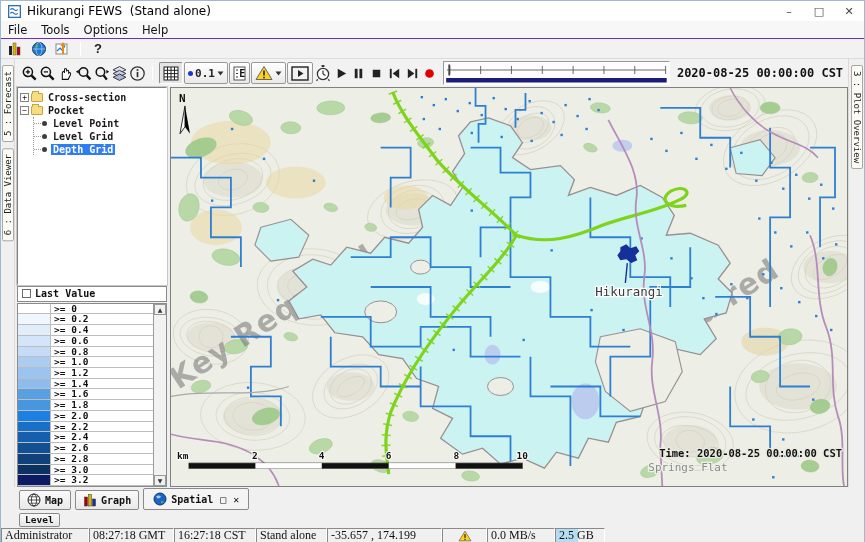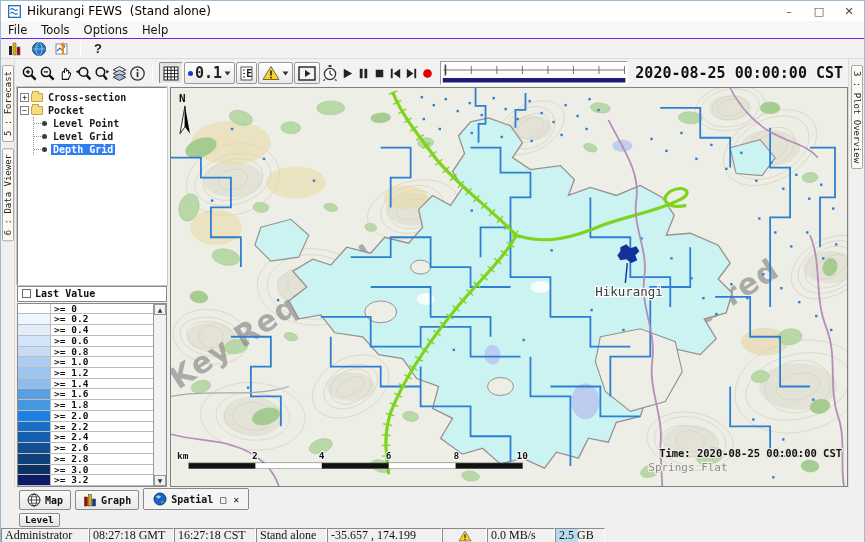--- a/index.html
+++ b/index.html
@@ -32,24 +32,24 @@
   .vtab{font-family:"DejaVu Sans Mono",monospace;font-size:9px;color:#222;background:#fbfbf3;border:1px solid #a8a8a8;border-radius:2px;padding:5px 0;margin-top:6px;white-space:nowrap}
   .vtabL{writing-mode:vertical-rl;transform:rotate(180deg)}
   .vtabR{writing-mode:vertical-rl}
   .centercol{width:833px;display:flex;flex-direction:column}
 
   
   .toolbar2{height:28px;background:#f2f2f2;display:flex;align-items:center;padding:0 3px 0 6px;gap:1px;flex:0 0 auto}
   .tb2{width:23px;height:22px;display:flex;align-items:center;justify-content:center;background:transparent;border:none}
   .tbox{height:22px;display:flex;align-items:center;justify-content:center;padding:0 3px;border:1px solid #9a9a9a;border-radius:2px;background:linear-gradient(#ffffff,#e9e9e9);gap:2px}
   .pressed{background:#e4e4e4;border-color:#888 #fff #fff #888}
-  .thrtxt{font-family:"DejaVu Sans Mono",monospace;font-size:15px;font-weight:bold;color:#222}
+  .thrtxt{font-family:"DejaVu Sans Mono",monospace;font-size:11px;font-weight:bold;color:#222}
   .bluedot{width:5px;height:5px;border-radius:50%;background:#1a35c8;display:inline-block}
   .sliderbox{flex:1 1 auto;height:24px;margin:0 4px;border:1px solid #9a9a9a;border-right-color:#fff;border-bottom-color:#fff;background:#fdfdfd;position:relative}
-  .datetime{font-family:"DejaVu Sans Mono",monospace;font-size:15px;font-weight:bold;white-space:nowrap;padding:0 2px}
+  .datetime{font-family:"DejaVu Sans Mono",monospace;font-size:12px;font-weight:bold;white-space:nowrap;padding:0 2px}
 
   
   .contentrow{flex:1 1 auto;display:flex;height:400px}
   .leftpanel{width:153px;padding:0 1px 0 2px;display:flex;flex-direction:column}
   .treebox{height:203px;background:#fff;border:1px solid #7e7e7e;border-right-color:#fff;border-bottom-color:#fff;outline:1px solid #c8c8c8;overflow:hidden;padding:3px 2px;font-family:"DejaVu Sans Mono",monospace;font-size:10px;font-weight:bold;color:#1a1a1a}
   .t-node{display:flex;align-items:center;height:12px;margin-bottom:1px}
   .expbox{width:9px;height:9px;border:1px solid #848484;background:#fff;font-size:8px;line-height:7px;text-align:center;margin-right:2px;flex:0 0 auto;font-weight:normal}
   .folder{width:12px;height:9px;background:#f7dd82;border:1px solid #c8a23c;border-radius:1px;position:relative;margin-right:3px;flex:0 0 auto}
   .folder:before{content:"";position:absolute;top:-3px;left:0;width:5px;height:2px;background:#f7dd82;border:1px solid #c8a23c;border-bottom:none}
   .t-children{margin-left:13px;border-left:1px dotted #9a9a9a;padding-left:0}

